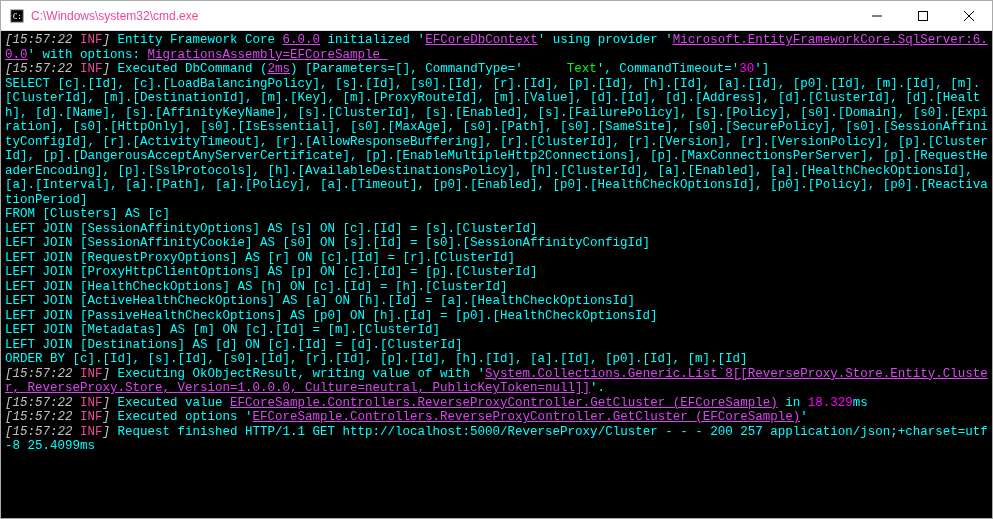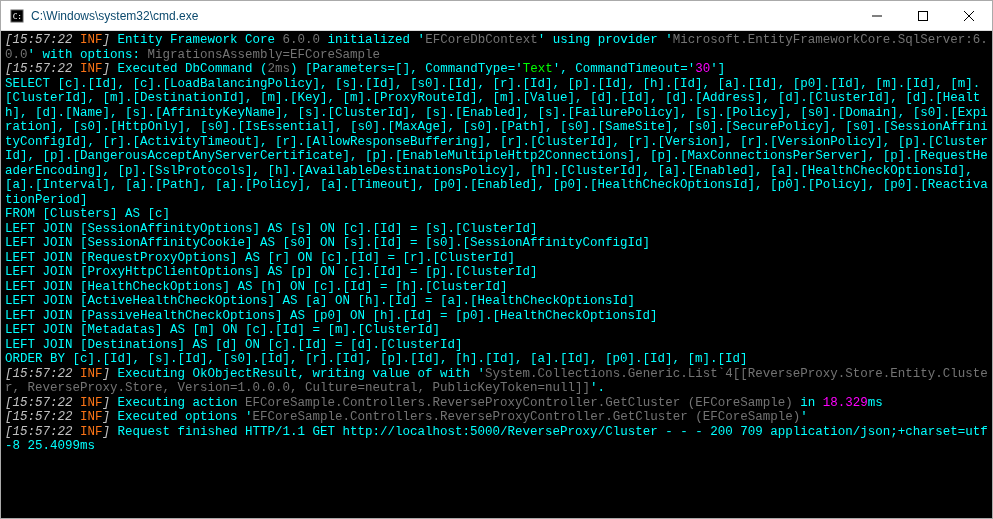--- a/index.html
+++ b/index.html
@@ -1,31 +1,31 @@
 <!DOCTYPE html>
 <html><head>
   <meta charset="utf-8">
   <style>
     * { margin: 0; padding: 0; box-sizing: border-box; }
     body { font-family: "Consolas", "Courier New", monospace; font-size: 13px; background: #f0f0f0; width: 993px; height: 519px; overflow: hidden; }
     .window { width: 993px; height: 519px; background: #fff; border: 1px solid #aaa; display: flex; flex-direction: column; }
     .titlebar { height: 30px; background: #fff; display: flex; align-items: center; border-bottom: 1px solid #ddd; }
     .titlebar-icon { width: 16px; height: 16px; margin-left: 8px; margin-right: 6px; display: inline-flex; align-items: center; justify-content: center; }
     .titlebar-icon svg { width: 14px; height: 14px; }
-    .titlebar-title { flex: 1; font-family: "Segoe UI", sans-serif; font-size: 12px; color: #0c4a6e; }
+    .titlebar-title { flex: 1; font-family: "Segoe UI", sans-serif; font-size: 12px; color: #ec4899; }
     .titlebar-buttons { display: flex; }
     .titlebar-btn { width: 46px; height: 29px; display: flex; align-items: center; justify-content: center; font-family: "Segoe UI", sans-serif; font-size: 10px; color: #000; cursor: default; }
     .console { flex: 1; background: #000; color: #c0c0c0; padding: 2px 4px; overflow: hidden; line-height: 14.5px; font-size: 12.5px; white-space: pre-wrap; word-break: break-all; }
     .ts { color: #c0c0c0; font-style: italic; }
-    .inf { color: #f97316; }
+    .inf { color: #ec4899; }
     .cyan { color: #00ffff; }
     .gray { color: #808080; }
-    .green { color: #00ff00; }
+    .green { color: #00ff00; margin-left: 44px; }
     .magenta { color: #ff00ff; }
-    .darkgreen { color: #737373; }
+    .darkgreen { color: #d946ef; text-decoration: underline; }
   </style>
 </head>
 <body>
 
 <div class="window">
   <div class="titlebar">
     <span class="titlebar-icon">
       <svg viewBox="0 0 16 16">
           <rect x="1" y="1" width="14" height="14" fill="#000" stroke="#888"></rect>
           <text x="3" y="11" font-size="9" fill="#fff" font-family="monospace">C:</text>
@@ -58,18 +58,18 @@
 LEFT JOIN [SessionAffinityOptions] AS [s] ON [c].[Id] = [s].[ClusterId]
 LEFT JOIN [SessionAffinityCookie] AS [s0] ON [s].[Id] = [s0].[SessionAffinityConfigId]
 LEFT JOIN [RequestProxyOptions] AS [r] ON [c].[Id] = [r].[ClusterId]
 LEFT JOIN [ProxyHttpClientOptions] AS [p] ON [c].[Id] = [p].[ClusterId]
 LEFT JOIN [HealthCheckOptions] AS [h] ON [c].[Id] = [h].[ClusterId]
 LEFT JOIN [ActiveHealthCheckOptions] AS [a] ON [h].[Id] = [a].[HealthCheckOptionsId]
 LEFT JOIN [PassiveHealthCheckOptions] AS [p0] ON [h].[Id] = [p0].[HealthCheckOptionsId]
 LEFT JOIN [Metadatas] AS [m] ON [c].[Id] = [m].[ClusterId]
 LEFT JOIN [Destinations] AS [d] ON [c].[Id] = [d].[ClusterId]
 ORDER BY [c].[Id], [s].[Id], [s0].[Id], [r].[Id], [p].[Id], [h].[Id], [a].[Id], [p0].[Id], [m].[Id]</span>
-<span class="gray"><span class="ts">[15:57:22 </span><span class="inf">INF</span><span class="ts">] </span><span class="cyan"><span>Executing OkObjectResult, writing value of with '</span><span class="darkgreen">System.Collections.Generic.List`4[[ReverseProxy.Store.Entity.Cluster, ReverseProxy.Store, Version=1.0.0.0, Culture=neutral, PublicKeyToken=null]]</span><span>'.</span></span></span>
-<span class="gray"><span class="ts">[15:57:22 </span><span class="inf">INF</span><span class="ts">] </span><span class="cyan"><span>Executing action </span><span class="darkgreen">EFCoreSample.Controllers.ReverseProxyController.GetCluster (EFCoreSample)</span><span> in </span><span class="magenta">18.329</span><span>ms</span></span></span>
+<span class="gray"><span class="ts">[15:57:22 </span><span class="inf">INF</span><span class="ts">] </span><span class="cyan"><span>Executing OkObjectResult, writing value of with '</span><span class="darkgreen">System.Collections.Generic.List`8[[ReverseProxy.Store.Entity.Cluster, ReverseProxy.Store, Version=1.0.0.0, Culture=neutral, PublicKeyToken=null]]</span><span>'.</span></span></span>
+<span class="gray"><span class="ts">[15:57:22 </span><span class="inf">INF</span><span class="ts">] </span><span class="cyan"><span>Executed value </span><span class="darkgreen">EFCoreSample.Controllers.ReverseProxyController.GetCluster (EFCoreSample)</span><span> in </span><span class="magenta">18.329</span><span>ms</span></span></span>
 <span class="gray"><span class="ts">[15:57:22 </span><span class="inf">INF</span><span class="ts">] </span><span class="cyan"><span>Executed options '</span><span class="darkgreen">EFCoreSample.Controllers.ReverseProxyController.GetCluster (EFCoreSample)</span><span>'</span></span></span>
-<span class="gray"><span class="ts">[15:57:22 </span><span class="inf">INF</span><span class="ts">] </span><span class="cyan">Request finished HTTP/1.1 GET http://localhost:5000/ReverseProxy/Cluster - - - 200 709 application/json;+charset=utf-8 25.4099ms</span></span>
+<span class="gray"><span class="ts">[15:57:22 </span><span class="inf">INF</span><span class="ts">] </span><span class="cyan">Request finished HTTP/1.1 GET http://localhost:5000/ReverseProxy/Cluster - - - 200 257 application/json;+charset=utf-8 25.4099ms</span></span>
 </div>
 </div>
 
 </body></html>

